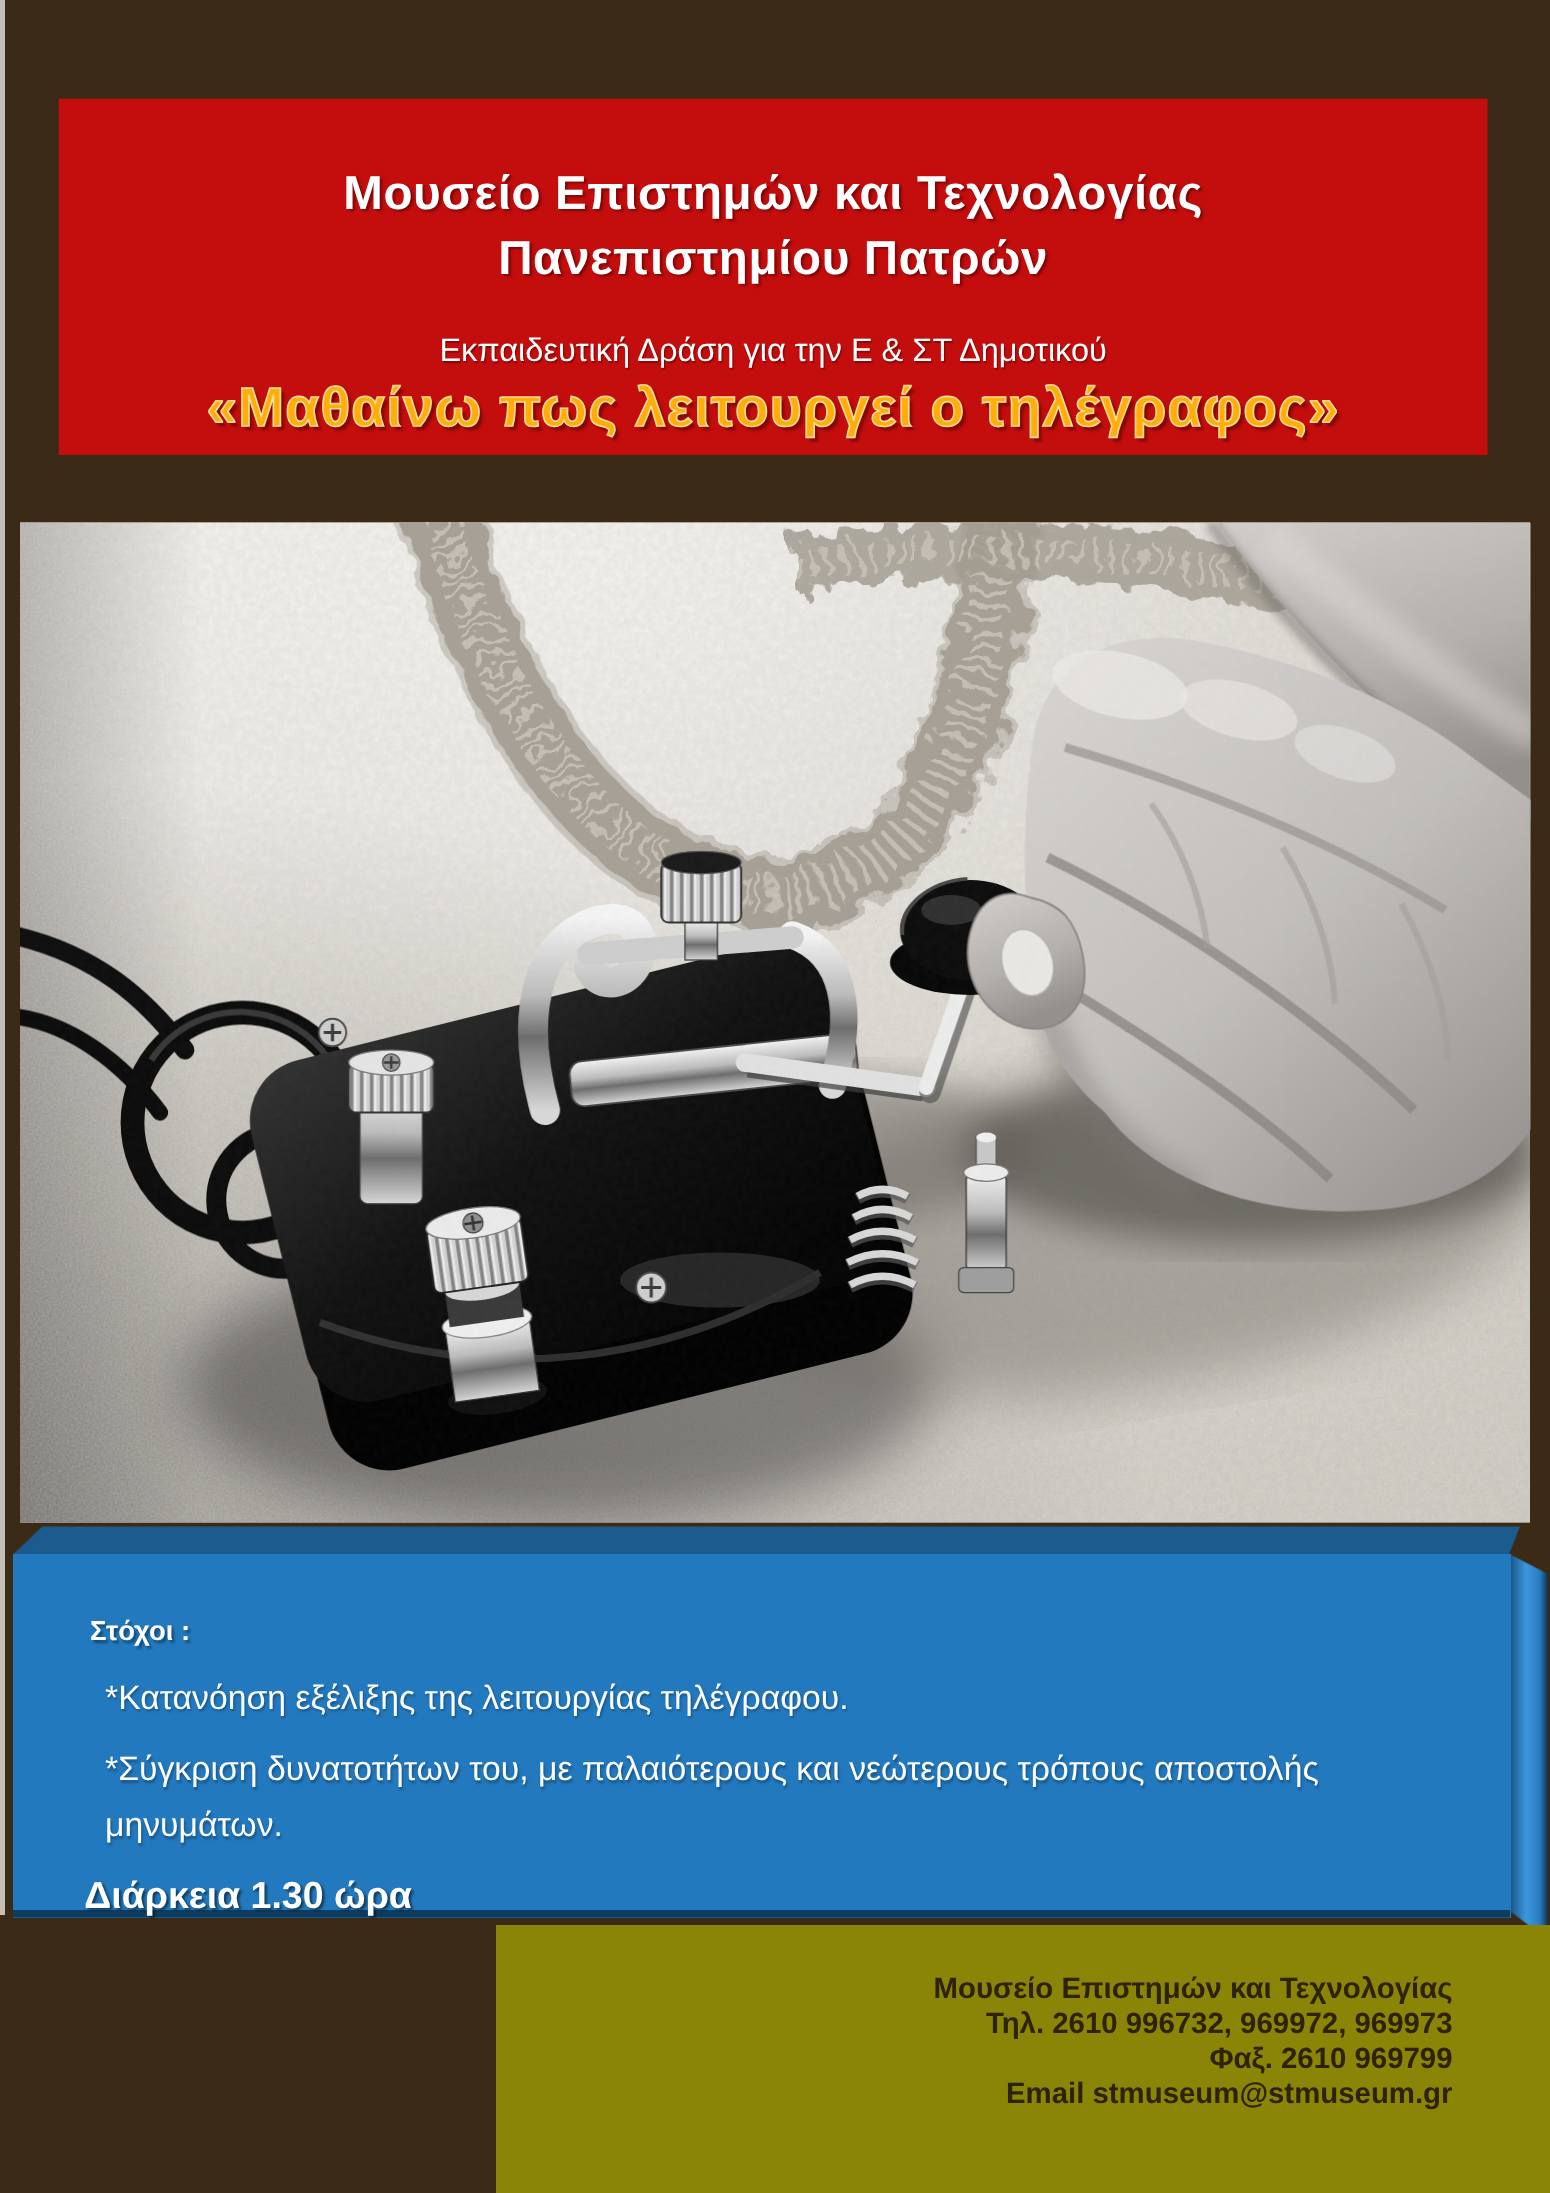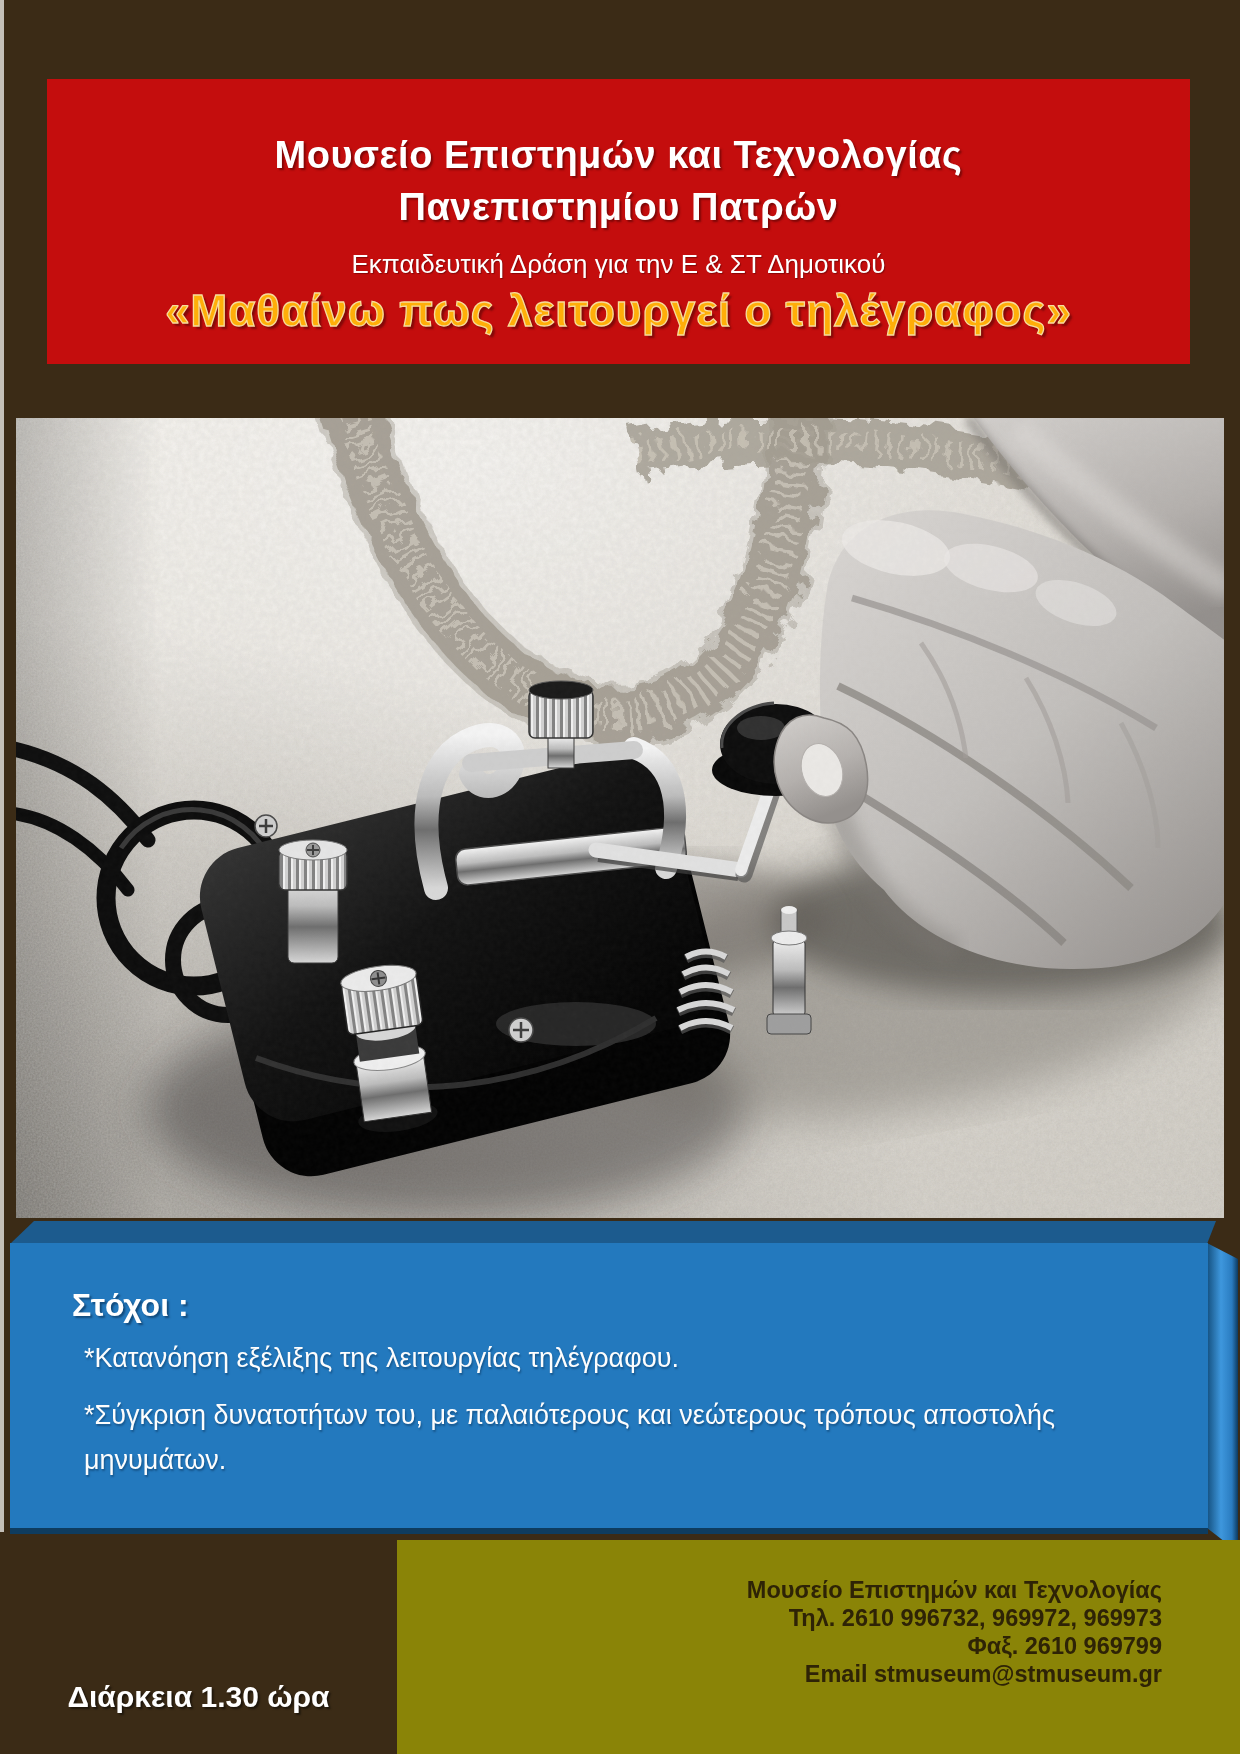--- a/index.html
+++ b/index.html
@@ -17,21 +17,21 @@
     position:absolute;left:47px;top:79px;width:1143px;height:285px;
     background:#c40d0d;
     display:flex;flex-direction:column;align-items:center;
     padding-top:50px;box-sizing:border-box;text-align:center;
   }
   .title-line{
     color:#ffffff;font-size:38px;font-weight:700;line-height:52px;
     letter-spacing:.5px;text-shadow:2px 2px 2px rgba(60,0,0,.5);
   }
   .subtitle{
-    color:#ffffff;font-size:26px;font-weight:400;margin-top:16px;
+    color:#ffffff;font-size:26px;font-weight:400;margin-top:32px;
     text-shadow:1px 1px 1px rgba(60,0,0,.45);
   }
   .banner{
     color:#ffae08;font-size:44px;font-weight:700;margin-top:6px;
     letter-spacing:1px;
     -webkit-text-stroke:1.3px #f6dc9c;
     text-shadow:3px 3px 2px rgba(80,5,5,.55);
   }
   
   .photo{
@@ -54,39 +54,39 @@
     position:absolute;left:10px;top:1243px;width:1198px;height:285px;
     background:#2379be;
     box-sizing:border-box;
     padding:43px 40px 0 62px;
   }
   .slab-bottom-edge{
     position:absolute;left:10px;top:1528px;width:1198px;height:6px;
     background:#0e3c5f;
   }
   .goals-heading{
-    margin:0 0 0 0;color:#ffffff;font-size:32px;font-weight:700;line-height:38px;
+    margin:0 0 0 0;color:#ffffff;font-size:22px;font-weight:700;line-height:38px;
     text-shadow:2px 2px 2px rgba(0,30,60,.5);
   }
   .goal-line{
     margin:12px;color:#fdfdfd;font-size:27px;font-weight:400;line-height:45px;
     max-width:995px;text-shadow:1px 2px 2px rgba(0,30,60,.4);
   }
   
   .olive-band{
     position:absolute;left:397px;top:1540px;width:843px;height:214px;
     background:#8a8407;box-sizing:border-box;
     padding:36px 78px 0 0;text-align:right;
   }
   .contact-line{
     color:#2e2306;font-size:23.5px;font-weight:700;line-height:28px;
   }
   .duration-zone{
     position:absolute;left:0;top:1500px;width:397px;height:214px;
-    display:flex;align-items:flex-end;justify-content:center;
+    display:flex;align-items:flex-start;justify-content:center;
   }
   .duration-text{
     color:#ffffff;font-size:30px;font-weight:700;
     text-shadow:2px 2px 2px rgba(0,0,0,.5);
   }
 </style>
 </head>
 <body>
 
 <div class="edge-strip"></div>

